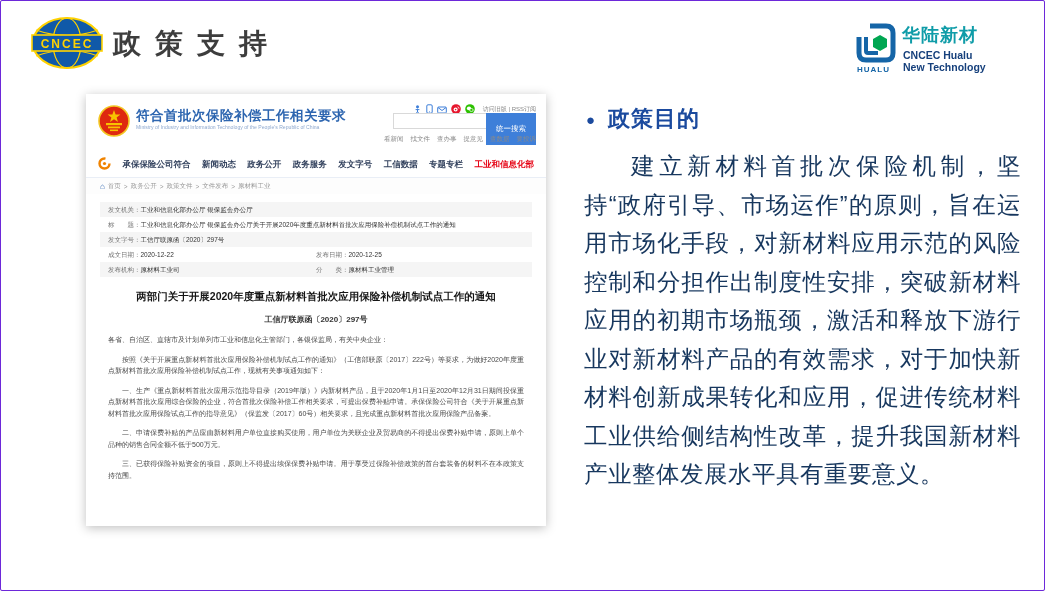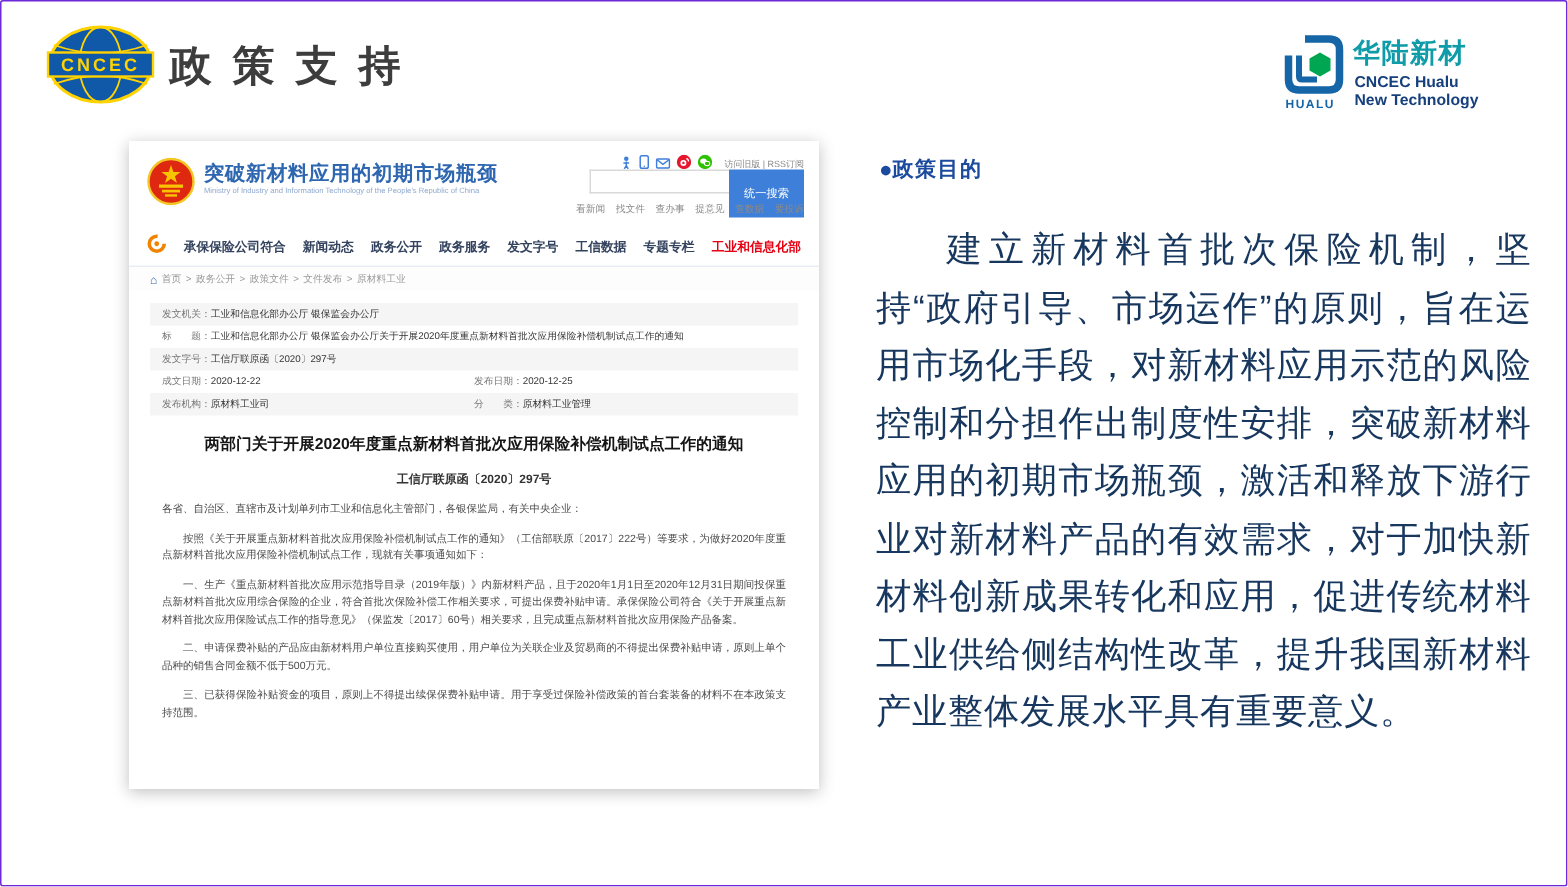--- a/index.html
+++ b/index.html
@@ -42,21 +42,21 @@
   .mlabel{color:#777;flex:none;}
   .mvalue{color:#333;}
   .doc-title{margin:12px 20px 0;text-align:center;font-size:10.5px;font-weight:bold;color:#151515;line-height:14px;}
   .doc-number{margin-top:11px;text-align:center;font-size:8px;font-weight:bold;color:#333;}
   .doc-body{margin:9px 22px 0;font-size:7px;line-height:11.5px;color:#4a4a4a;text-align:justify;}
   .doc-body p{margin:0 0 8px;text-indent:2em;}
   .doc-body p.no-indent{text-indent:0;}
   
   .rp-heading{position:absolute;left:585px;top:103px;display:flex;align-items:center;}
   .rp-bullet{color:#1b4a9e;font-size:15px;line-height:15px;}
-  .rp-title{font-size:14px;font-weight:bold;color:#1b4a9e;letter-spacing:1px;}
+  .rp-title{margin-left:13px;font-size:22px;font-weight:bold;color:#1b4a9e;letter-spacing:1px;}
   .rp-body{position:absolute;left:583px;top:146px;width:437px;font-size:23.5px;line-height:38.5px;
            color:#17375e;text-align:justify;text-indent:2em;letter-spacing:.5px;}
 </style>
 </head>
 <body>
 
 <div class="slide">
 
   <span class="cncec-logo">
     <svg width="76" height="56" viewBox="0 0 76 56">
@@ -89,21 +89,21 @@
     <div class="wc-header">
       <span class="emblem">
         <svg width="32" height="32" viewBox="0 0 32 32">
           <circle cx="16" cy="16" r="15" fill="#de2910" stroke="#f3c623" stroke-width="1.6"></circle>
           <polygon points="16,5 17.6,9.6 22.4,9.6 18.6,12.5 20,17 16,14.2 12,17 13.4,12.5 9.6,9.6 14.4,9.6" fill="#f8c300"></polygon>
           <rect x="8" y="18" width="16" height="2.2" fill="#f8c300"></rect>
           <rect x="10" y="21.5" width="12" height="1.8" fill="#f8c300"></rect>
           <rect x="12" y="24.5" width="8" height="1.6" fill="#f8c300"></rect>
         </svg>
       </span>
-      <div class="miit-title">突破新材料应用的初期市场瓶颈</div>
+      <div class="miit-title">符合首批次保险补偿工作相关要求</div>
       <div class="miit-sub">Ministry of Industry and Information Technology of the People's Republic of China</div>
 
       <div class="top-icons">
         <span>
           <svg width="9" height="9" viewBox="0 0 9 9">
               <circle cx="4.5" cy="1.8" r="1.5" fill="#3e7fd9"></circle>
               <path d="M4.5 3.6 V7 M2.6 4.6 H6.4 M3.2 8.6 L4.5 6.4 L5.8 8.6" stroke="#3e7fd9" stroke-width="1" fill="none"></path>
             </svg>
         </span>
         <span>

